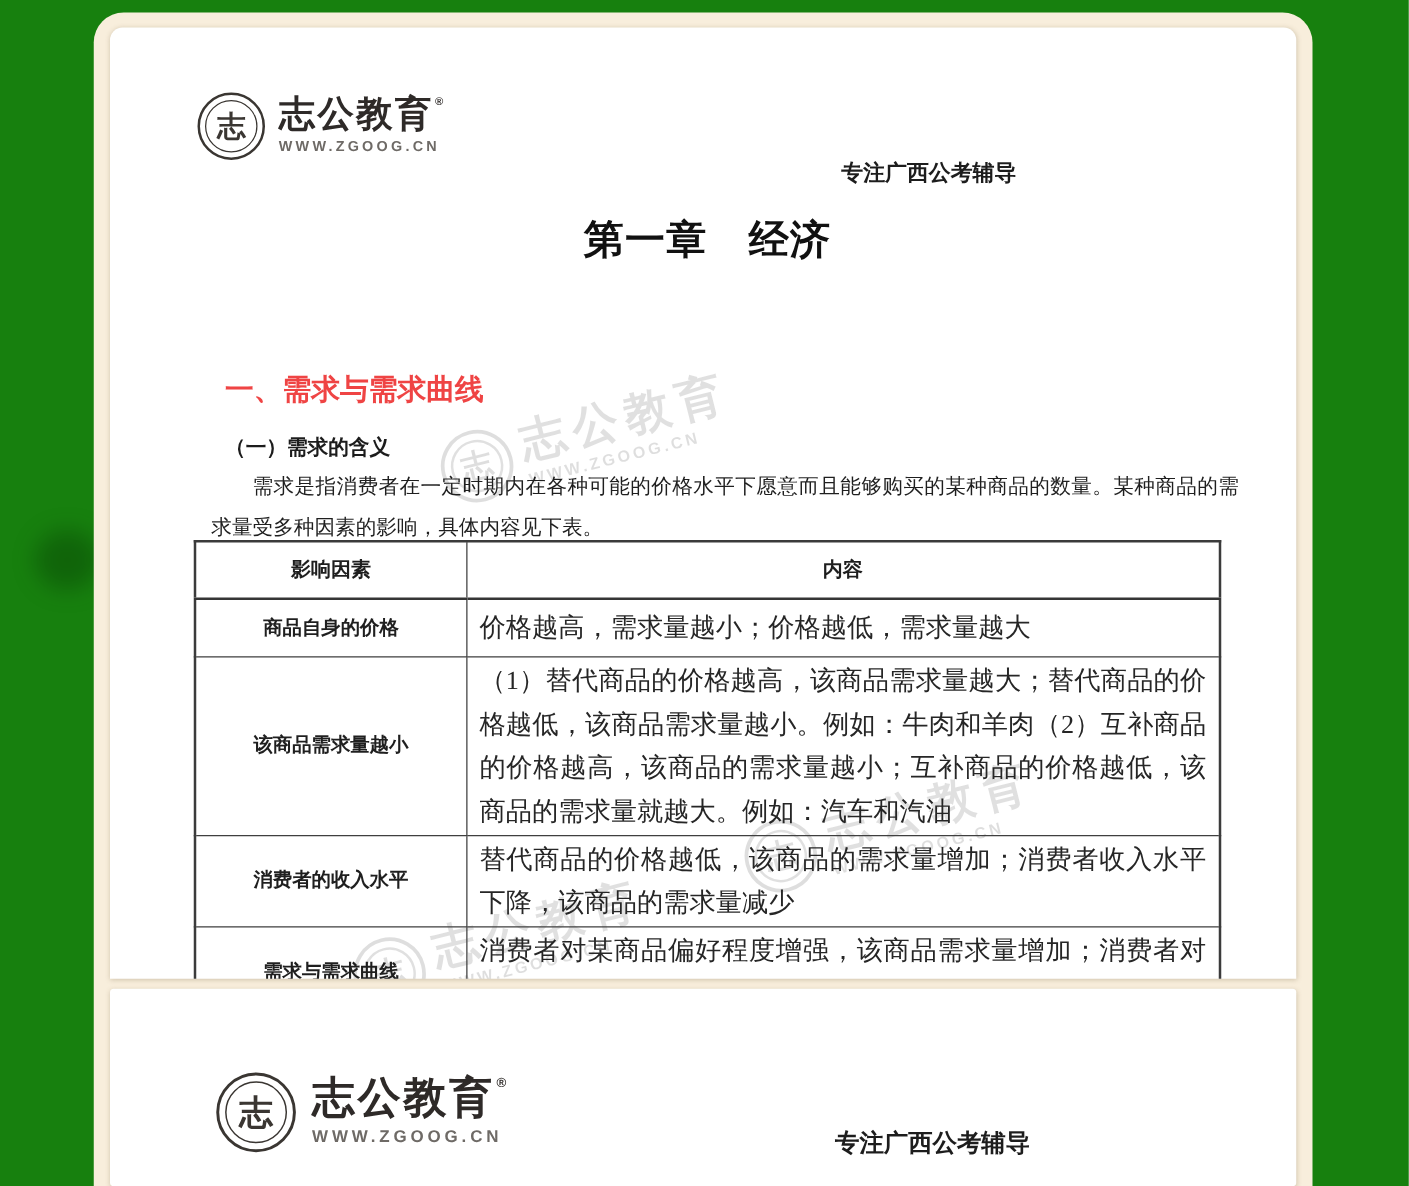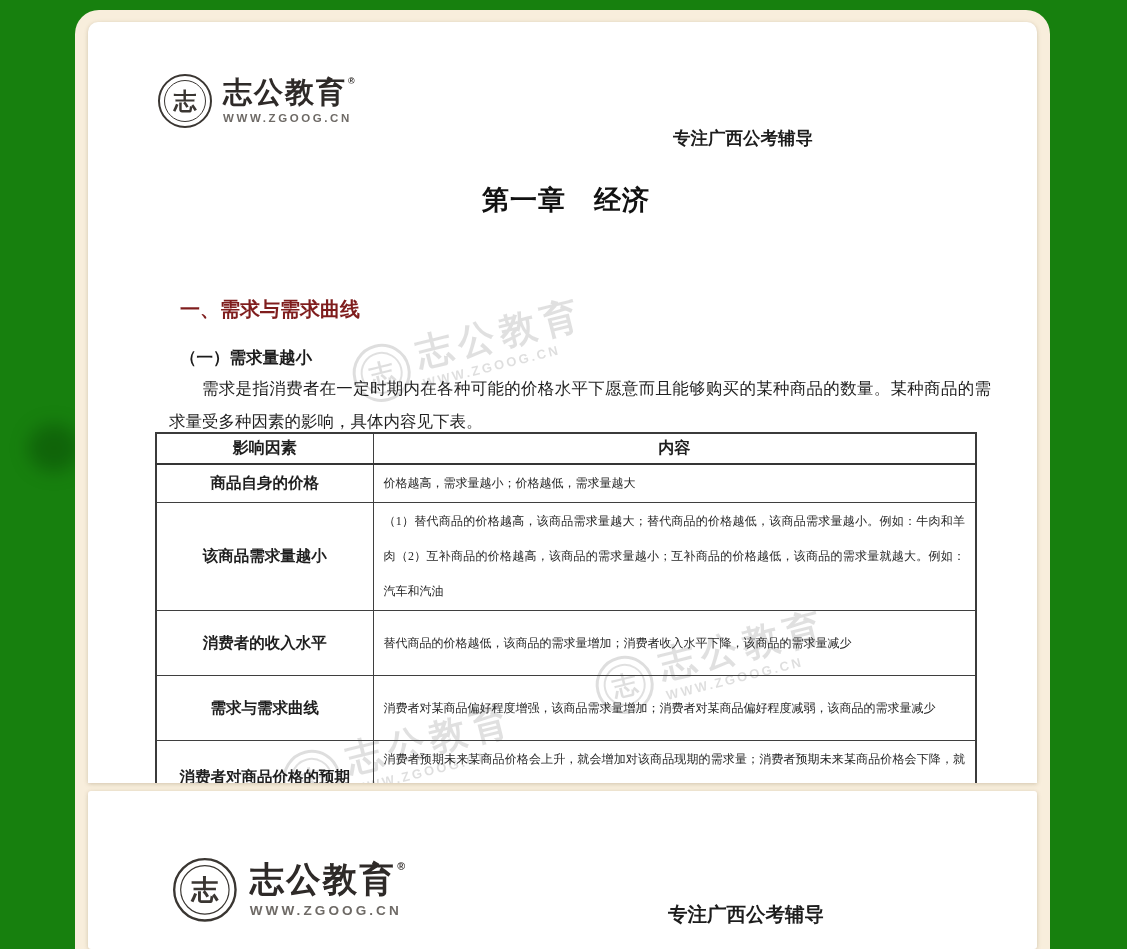--- a/index.html
+++ b/index.html
@@ -46,27 +46,27 @@
 
   
   .tagline{
     position:absolute;font-weight:800;color:#1d1d1d;
     font-family:"Liberation Sans","DejaVu Sans",sans-serif;
   }
   .tagline-1{left:585px;top:104px;width:285px;font-size:17.5px;}
   .tagline-2{left:580px;top:110px;width:287px;font-size:19.5px;}
   .chapter-title{
     position:absolute;left:67px;top:148px;width:822px;text-align:center;
-    font-size:27px;font-weight:800;color:#111;letter-spacing:1px;margin-top:12px;
+    font-size:32px;font-weight:800;color:#111;letter-spacing:1px;
   }
   .topic-heading{
     position:absolute;left:117px;top:218px;font-size:21px;font-weight:800;color:#222;
   }
   .section-heading{
-    position:absolute;left:92px;top:274px;font-size:20px;font-weight:800;color:#7f1d1d;
+    position:absolute;left:92px;top:274px;font-size:23px;font-weight:800;color:#ef4444;
   }
   .subsection-heading{
     position:absolute;left:92px;top:325px;font-size:16.5px;font-weight:800;color:#1c1c1c;
   }
   .intro-paragraph{
     position:absolute;left:81px;top:350px;width:822px;
     font-family:"Liberation Serif","DejaVu Serif",serif;
     font-size:16.5px;line-height:33px;color:#1f1f1f;
     text-align:justify;text-indent:33px;
   }
@@ -86,23 +86,23 @@
     text-align:center;height:31px;
     font-family:"Liberation Sans","DejaVu Sans",sans-serif;color:#1e1e1e;
   }
   .col-factor{width:217px;}
   .cell-factor{
     text-align:center;font-weight:700;font-size:15.5px;color:#1f1f1f;
     padding:0 6px;
     margin-top:34px;
   }
   .cell-content{
-    font-size:12px;line-height:35px;padding:1px 10px;text-align:justify;color:#262626;
-  }
-  .row-h31{height:31px;}
+    font-size:21px;line-height:35px;padding:1px 10px;text-align:justify;color:#262626;
+  }
+  .row-h31{height:46px;}
   .row-h107{height:107px;}
   .row-h65{height:65px;}
   .row-h66{height:66px;}
 
   
   .wm{
     position:absolute;display:flex;align-items:center;gap:9px;
     transform:rotate(-14deg);pointer-events:none;
   }
   .wm-seal{
@@ -167,21 +167,21 @@
           <span class="brand-name">志公教育</span>
           <span class="reg-mark">®</span>
         </span>
         <span class="brand-url">WWW.ZGOOG.CN</span>
       </span>
     </div>
     <div class="tagline tagline-1">专注广西公考辅导</div>
 
     <div class="chapter-title">第一章　经济</div>
     <div class="section-heading">一、需求与需求曲线</div>
-    <div class="subsection-heading">（一）需求量越小</div>
+    <div class="subsection-heading">（一）需求的含义</div>
 
     <div class="intro-paragraph">需求是指消费者在一定时期内在各种可能的价格水平下愿意而且能够购买的某种商品的数量。某种商品的需求量受多种因素的影响，具体内容见下表。</div>
 
     <table class="factors-table">
       <colgroup>
           <col class="col-factor">
           <col>
         </colgroup>
       <thead>
         <tr class="row-h31">

